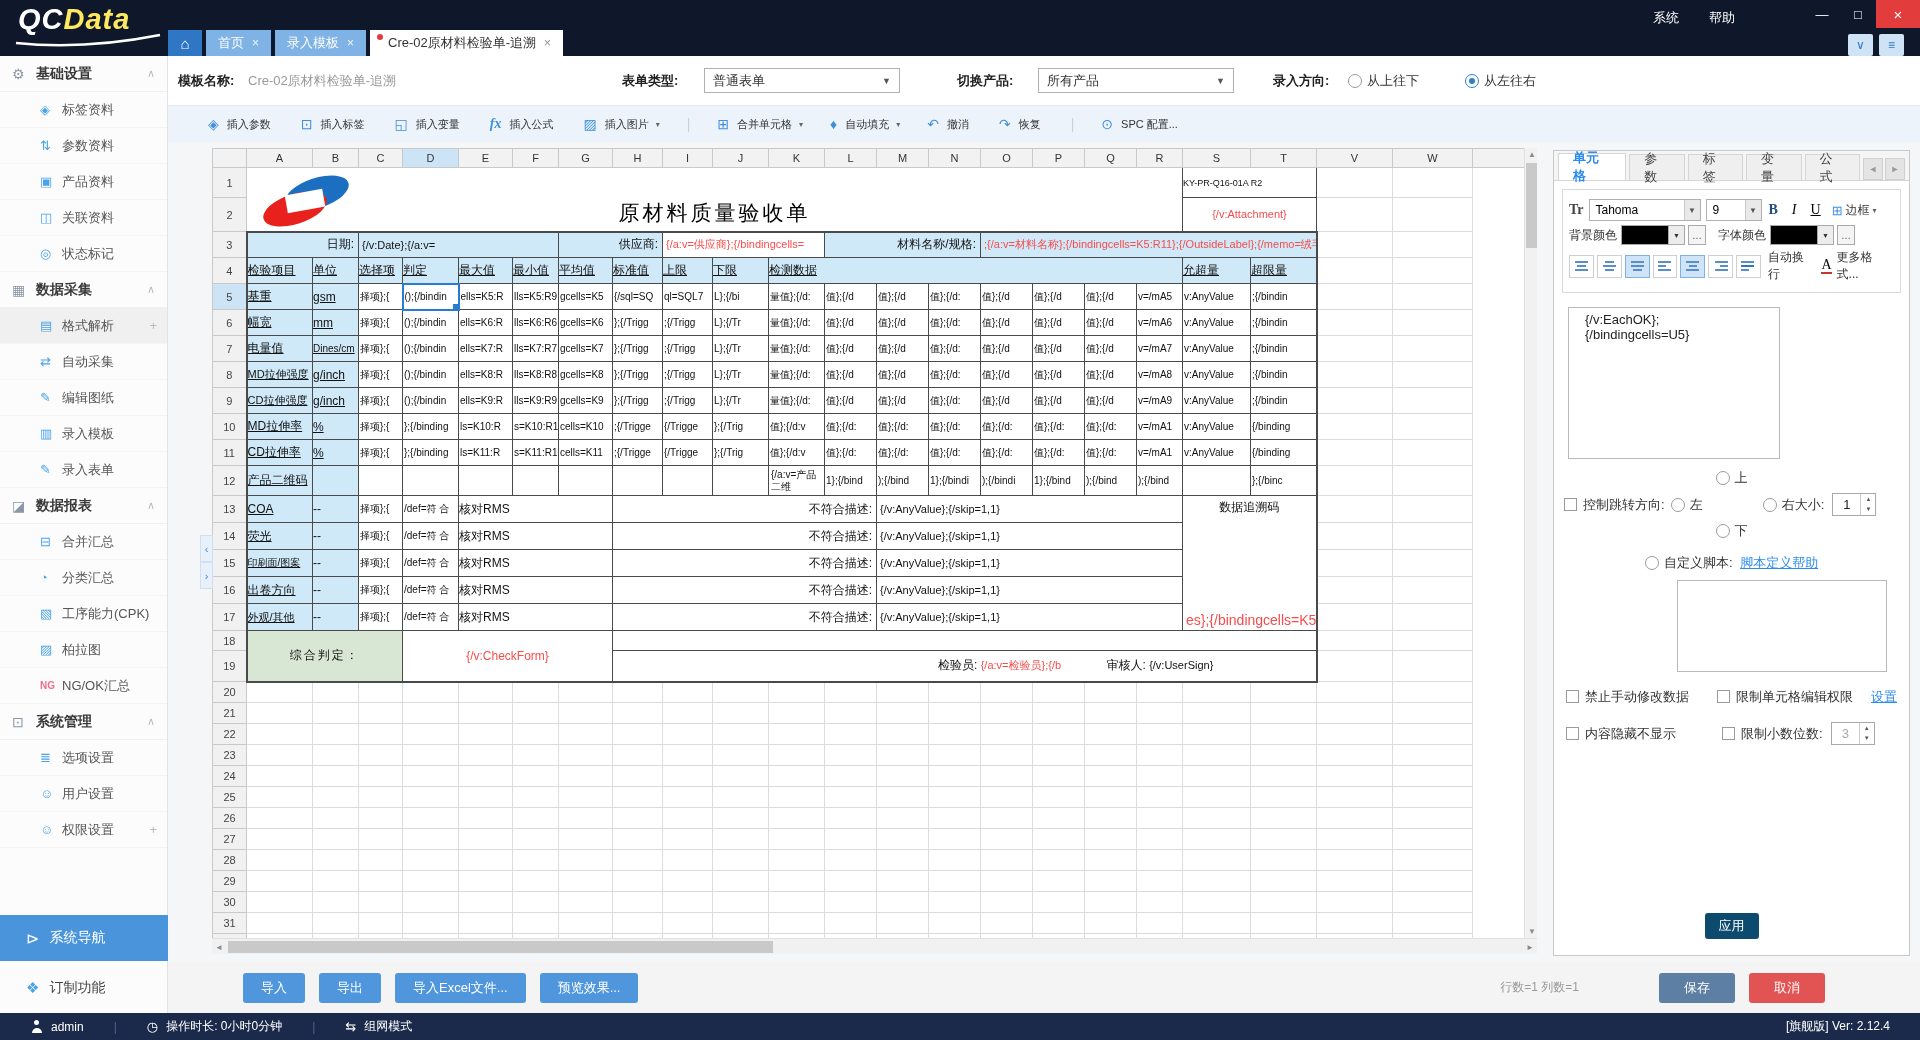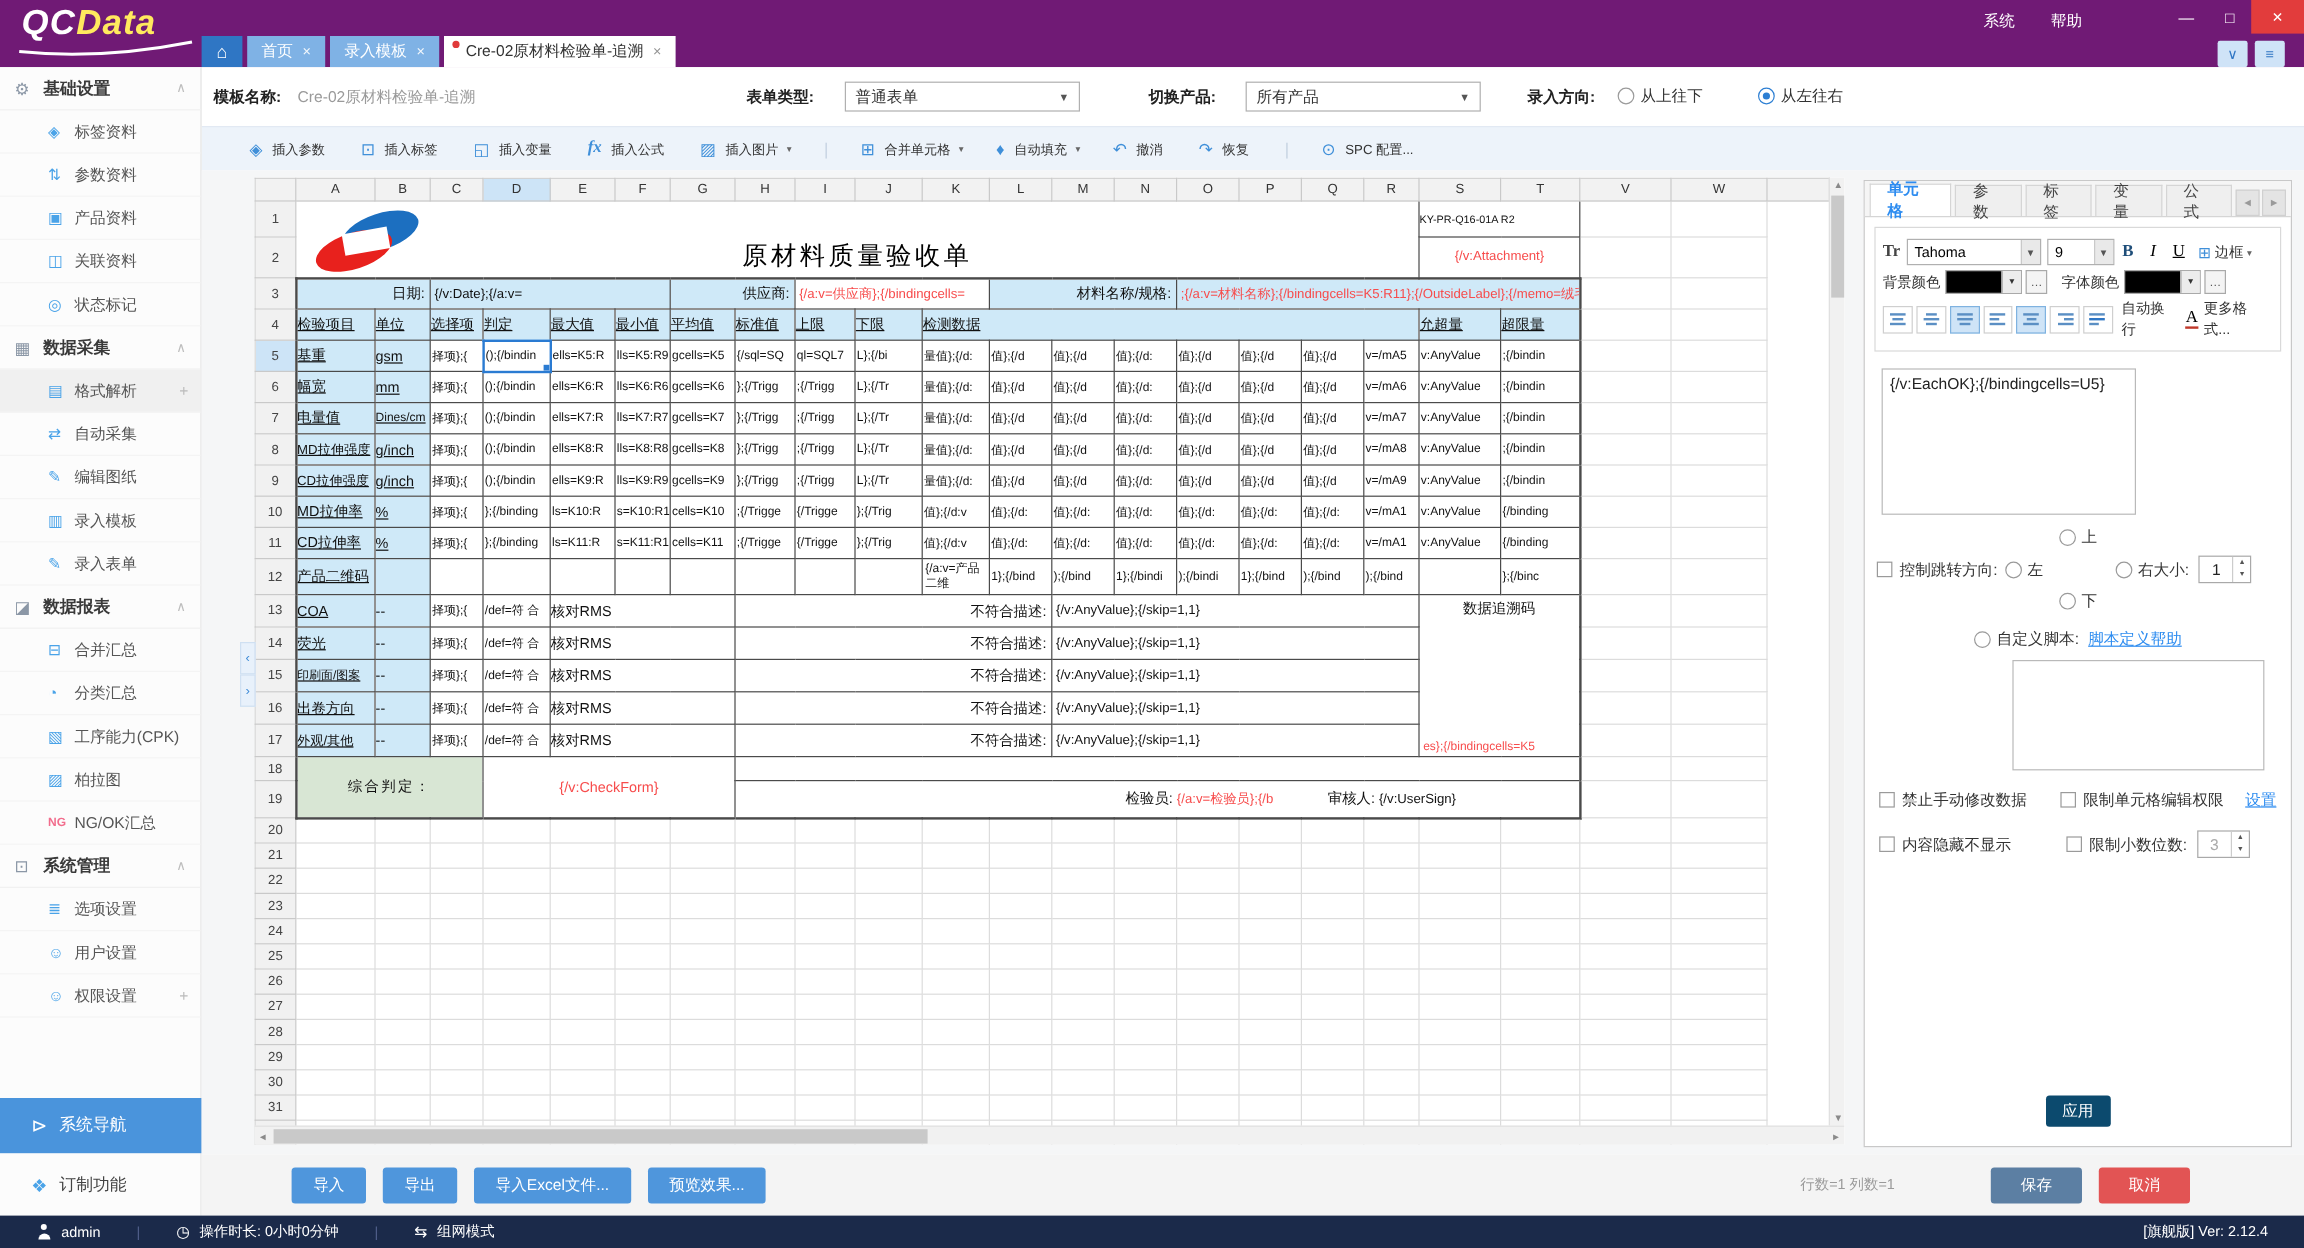--- a/index.html
+++ b/index.html
@@ -1,20 +1,20 @@
 <!DOCTYPE html>
 <html><head>
 <meta charset="utf-8">
 <style>
   * { box-sizing: border-box; margin:0; padding:0; }
   html,body { width:1920px; height:1040px; overflow:hidden; font-family:"Liberation Sans",sans-serif; background:#fff; }
   .abs { position:absolute; }
 
   
-  #topbar { position:absolute; left:0; top:0; width:1920px; height:56px; background:#701a75; }
+  #topbar { position:absolute; left:0; top:0; width:1920px; height:56px; background:#0f172a; }
   #logo { position:absolute; left:18px; top:3px; font-style:italic; font-weight:bold; font-size:29px; letter-spacing:1px; }
   #logo .qc { color:#fff; } #logo .dt { color:#ffe95e; }
   #logoswoosh { position:absolute; left:14px; top:33px; }
   #topmenus { position:absolute; right:185px; top:9px; display:flex; gap:30px; }
   #topmenus span { color:#fff; font-size:13px; cursor:pointer; }
   #winbtns { position:absolute; right:0; top:0; display:flex; }
   .winbtn { width:36px; height:28px; color:#fff; font-size:13px; display:flex; align-items:center; justify-content:center; }
   .winbtn.close { width:44px; background:#e23c3c; font-size:15px; }
 
   
@@ -91,21 +91,21 @@
   .red { color:#f74c4c !important; }
   .mergeTop { border:none !important; position:relative; }
   .mergeTop .sheettitle { position:absolute; left:50%; bottom:4px; transform:translateX(-50%); font-family:"DejaVu Serif","Liberation Serif",serif; font-size:21px; letter-spacing:3px; color:#000; }
   .ky { font-size:9px !important; text-align:left; }
   .att { font-size:11px !important; text-align:center; }
   td.sel { border:2px solid #2a7bd2 !important; position:relative; }
   td.sel::after { content:""; position:absolute; right:0; bottom:0; width:5px; height:5px; background:#2a7bd2; }
   .wrapcell { white-space:normal !important; word-break:break-all; line-height:12px; font-size:10px !important; padding:0 2px !important; }
   .trace { position:relative; vertical-align:top; }
   .trace .ttl { text-align:center; font-size:12px; margin-top:3px; }
-  .trace .tnote { position:absolute; left:3px; bottom:2px; font-size:10px; }
+  .trace .tnote { position:absolute; left:3px; bottom:2px; font-size:14px; }
   .verdict { text-align:center; font-size:19px; letter-spacing:2px; color:#1a1a1a; }
   .chkform { text-align:center; font-size:22px; }
   .sign { font-size:12px; }
   .sign .in { display:inline-block; }
   
   .hsb { position:absolute; left:0; bottom:0; width:1325px; height:16px; background:#f1f1f1; border-top:1px solid #e0e0e0; }
   .hsb .th { position:absolute; left:16px; top:2px; width:545px; height:12px; background:#c9c9c9; }
   .vsb { position:absolute; right:0; top:0; width:13px; height:790px; background:#f1f1f1; border-left:1px solid #e0e0e0; }
   .vsb .th { position:absolute; left:1px; top:15px; width:11px; height:85px; background:#c9c9c9; }
   .sba { position:absolute; color:#8a8a8a; font-size:8px; }
@@ -135,21 +135,21 @@
   .dots { width:18px; height:20px; border:1px solid #a9a9a9; margin-left:3px; display:flex; align-items:center; justify-content:center; font-size:10px; color:#555; background:#f4f4f4; }
   .albtn { width:25px; height:23px; border:1px solid #cfcfcf; background:#fff; display:inline-flex; flex-direction:column; justify-content:center; padding:0 4px; margin-right:3px; }
   .albtn.on { background:#cfe4f7; border-color:#7fb2e0; }
   .albtn i { display:block; height:2px; margin:1px 0; background:#5b8fc4; }
   .al-l { align-items:flex-start; } .al-c { align-items:center; } .al-r { align-items:flex-end; }
   .wraplab { font-size:12px; color:#333; margin:0 6px 0 4px; }
   .bigA { font-family:"Liberation Serif",serif; font-size:14px; border-bottom:2px solid #c0392b; line-height:14px; margin-right:5px; }
   .morefmt { font-size:12px; color:#333; }
   #crow { display:flex; margin:14px 8px 0 8px; }
   #crow label { font-size:13px; font-weight:bold; color:#222; margin-top:2px; }
-  #cellcontent { margin-left:6px; width:212px; height:122px; border:1px solid #b9b9b9; resize:none; font-family:"Liberation Sans",sans-serif; font-size:13px; padding:4px 6px; color:#222; outline:none; }
+  #cellcontent { margin-left:6px; width:212px; height:152px; border:1px solid #b9b9b9; resize:none; font-family:"Liberation Sans",sans-serif; font-size:13px; padding:4px 16px; color:#222; outline:none; }
   .jrow { text-align:center; margin-top:10px; font-size:13px; color:#333; }
   .jmain { display:flex; align-items:center; margin:6px 10px; font-size:13px; color:#333; }
   .ck { width:13px; height:13px; border:1px solid #9a9a9a; background:#fff; display:inline-block; vertical-align:-2px; margin-right:6px; }
   .spin { display:inline-flex; border:1px solid #a9a9a9; height:23px; background:#fff; align-items:stretch; }
   .spin .num { padding:0 10px; font-size:13px; display:flex; align-items:center; color:#222; }
   .spin .arr { display:flex; flex-direction:column; border-left:1px solid #ccc; }
   .spin .arr span { font-size:6px; line-height:10px; padding:0 4px; color:#555; }
   .spin.dis .num { color:#aaa; }
   .link { color:#2d8cf0; text-decoration:underline; font-size:13px; cursor:pointer; }
   #scriptbox { display:block; margin:8px 0 0 123px; width:210px; height:92px; border:1px solid #b9b9b9; resize:none; }

